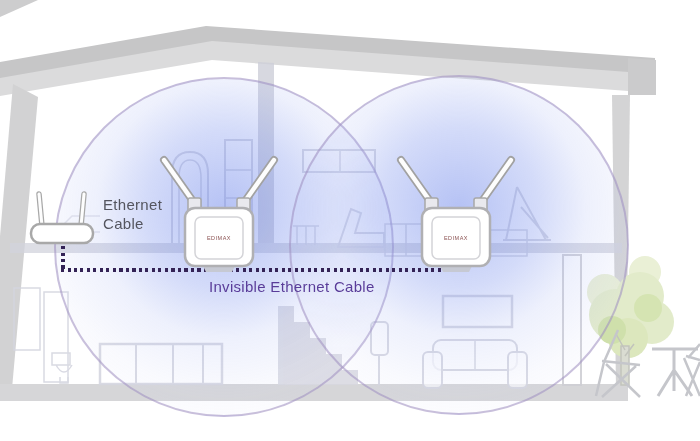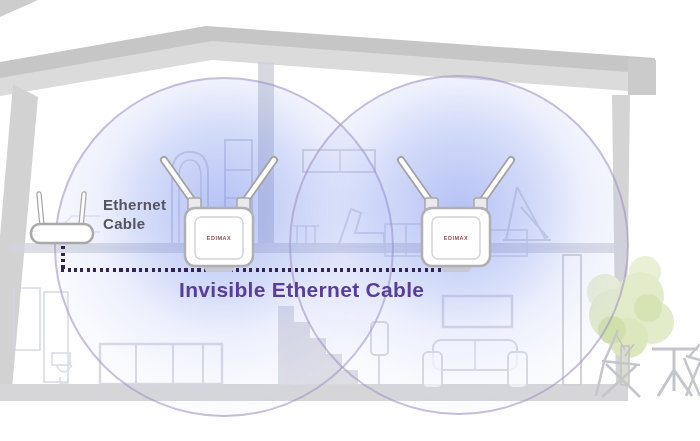--- a/index.html
+++ b/index.html
@@ -1,19 +1,18 @@
 <!DOCTYPE html>
 <html><head>
 <meta charset="utf-8">
 <style>
   html,body{margin:0;padding:0;background:#ffffff;}
   .stage{
     position:relative;width:700px;height:441px;overflow:hidden;background:#ffffff;
     font-family:"Liberation Sans",sans-serif;
-    font-weight:bold;
   }
   .stage svg{display:block;}
   .layer{position:absolute;left:0;top:0;}
 
   
   .wifi{
     position:absolute;width:336px;height:336px;border-radius:50%;
     border:2px solid rgba(158,142,192,0.55);
     background:radial-gradient(circle at 50% 39%,
       rgba(108,133,234,0.50) 0%,
@@ -36,22 +35,22 @@
   .cable.v1{left:61px;top:246px;height:24px;}
   .cable.hmain{left:61px;top:268px;width:403px;}
   .cable.v2{left:458px;top:252px;height:18px;}
 
   
   .lbl-eth{
     position:absolute;left:103px;top:195px;
     font-size:15px;line-height:19px;letter-spacing:.3px;color:#54555f;
   }
   .lbl-invisible{
-    position:absolute;left:179px;top:278px;
-    font-size:21px;letter-spacing:.3px;color:#5a3d99;white-space:nowrap;
+    position:absolute;left:209px;top:278px;
+    font-size:15px;letter-spacing:.3px;color:#5a3d99;white-space:nowrap;
   }
 </style>
 </head>
 <body>
 
 <div class="stage">
 
   <svg class="layer" width="700" height="441" viewBox="0 0 700 441">
 
     <g>

